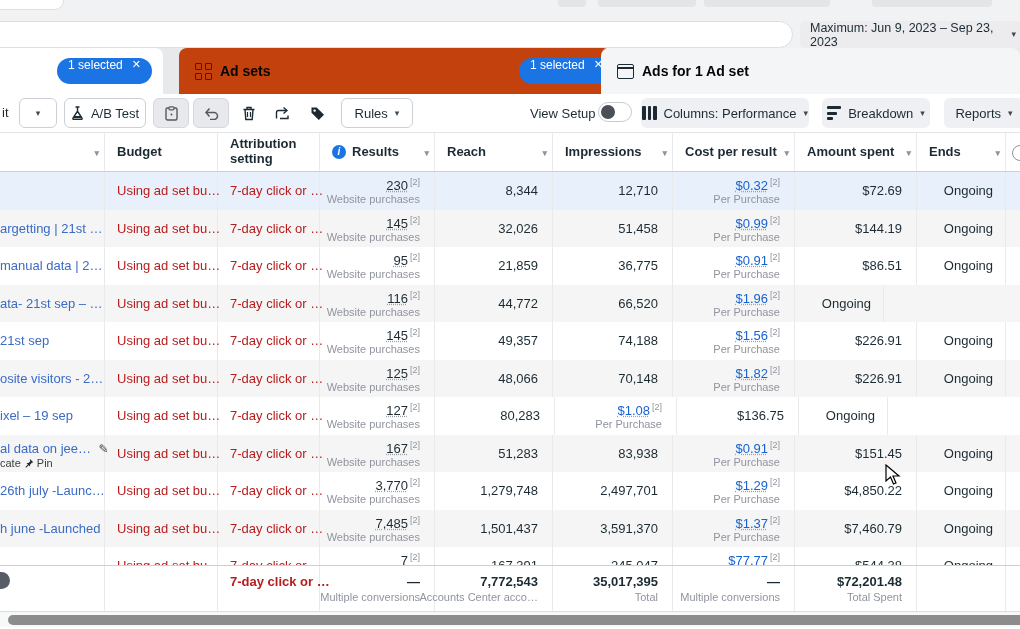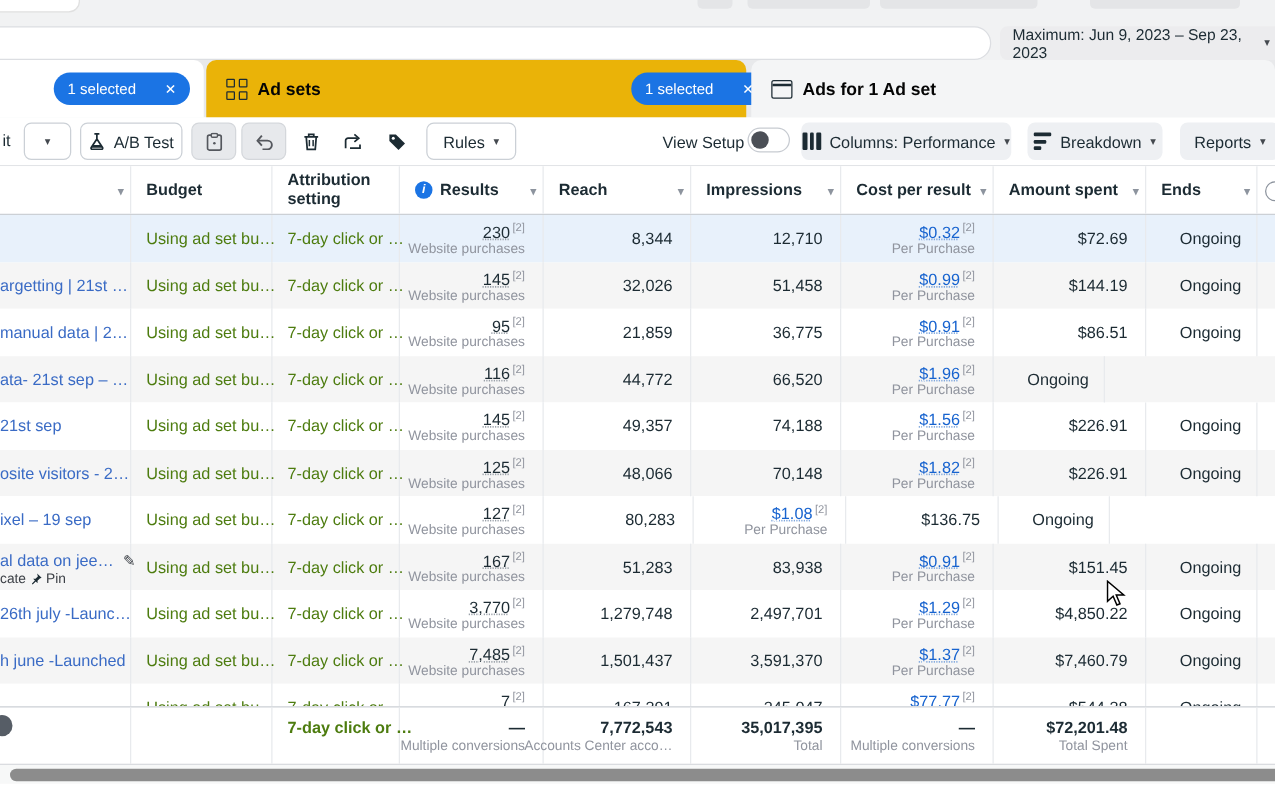--- a/index.html
+++ b/index.html
@@ -12,23 +12,23 @@
   .ghost{position:absolute;top:0;height:7px;background:#e4e5e7;border-radius:0 0 4px 4px}
   .search-pill{position:absolute;left:-24px;top:21px;width:817px;height:27px;background:#fff;border:1px solid #dcdee2;border-radius:15px}
   .date-btn{position:absolute;left:800px;top:21px;width:226px;height:27px;background:#ececee;border-radius:6px;display:flex;align-items:center;padding:0 10px;font-size:12.5px;color:#1c2b33}
   .date-btn .caret{margin-left:8px}
   .caret{font-size:9px;color:#44494f;line-height:1}
 
   
   .tabbar{position:absolute;left:0;top:48px;width:1020px;height:46px;background:#e8e9eb}
   .tab{position:absolute;top:48px;height:46px;display:flex;align-items:center}
   .tab1{left:0;width:163px;background:#fff;border-radius:0 8px 0 0}
-  .tab2{left:165px;width:432px;background:#eab308;border-radius:8px 8px 0 0}
+  .tab2{left:179px;width:432px;background:#c2410c;border-radius:8px 8px 0 0}
   .tab3{left:601px;width:419px;background:#f4f5f6;border-radius:8px 8px 0 0}
-  .pill{display:flex;align-items:center;gap:23px;height:26px;padding:0 11px;background:#1b74e4;border-radius:13px;color:#fff;font-size:12px;white-space:nowrap}
+  .pill{display:flex;align-items:flex-start;gap:9px;height:26px;padding:0 11px;background:#1b74e4;border-radius:13px;color:#fff;font-size:12px;white-space:nowrap}
   .pill .x{font-size:11px;color:#fff;cursor:pointer}
   .tab-label{font-weight:bold;font-size:14px;color:#050505}
   .gridicon{width:17px;height:17px;position:relative;margin-right:8px}
   .gridicon i{position:absolute;width:7px;height:7px;border:1.6px solid #1c2b33;border-radius:1px}
   .gridicon i:nth-child(1){left:0;top:0}.gridicon i:nth-child(2){right:0;top:0}
   .gridicon i:nth-child(3){left:0;bottom:0}.gridicon i:nth-child(4){right:0;bottom:0}
   .winicon{width:17px;height:15px;border:1.6px solid #1c2b33;border-radius:2px;margin-right:8px;position:relative}
   .winicon:before{content:"";position:absolute;left:0;top:2.5px;width:100%;height:1.6px;background:#1c2b33}
 
   
@@ -58,21 +58,21 @@
   .w-extra{flex:1;border-right:none}
   .info-dot{width:14px;height:14px;border-radius:50%;background:#1b74e4;color:#fff;font-size:10px;font-weight:bold;display:flex;align-items:center;justify-content:center;margin-right:6px;font-style:italic}
   .partcircle{position:absolute;right:-8px;top:12px;width:16px;height:16px;border-radius:50%;border:1.6px solid #8d949e}
 
   .tbody{position:absolute;left:0;top:172px;width:1020px;height:393px;overflow:hidden}
   .row{display:flex;height:37.5px;background:#fff}
   .row.alt{background:#f5f5f5}
   .row.sel{background:#e8f1fb}
   .row .c{position:relative;font-size:13px}
   .cell-top{position:absolute;top:5px;right:14px;white-space:nowrap}
-  .cell-left{position:absolute;top:11px;left:12px;white-space:nowrap;color:#4d7c0f}
+  .cell-left{position:absolute;top:11px;left:12px;white-space:nowrap;color:#b91c1c}
   .sub{position:absolute;top:21px;right:14px;font-size:11px;color:#90949e;white-space:nowrap}
   .sup{font-size:9px;color:#90949e;vertical-align:super;margin-left:2px}
   .res-val{color:#1c2b33;text-decoration:underline dotted #9aa1a9}
   .cpr-val{color:#1763cf;text-decoration:underline dotted #7fa7dd}
   .num{position:absolute;top:11px;right:14px;white-space:nowrap}
   .name-link{position:absolute;top:6px;left:0;color:#3a6bc5;white-space:nowrap;cursor:pointer}
   .name-link.mid{top:11px}
   .hoveracts{position:absolute;top:22px;left:0;font-size:11px;color:#3c4046;display:flex;align-items:center;gap:3px;white-space:nowrap}
   .pencil{color:#3c4046;font-size:12px;margin-left:4px}
   .ends-val{position:absolute;top:11px;right:12px}

